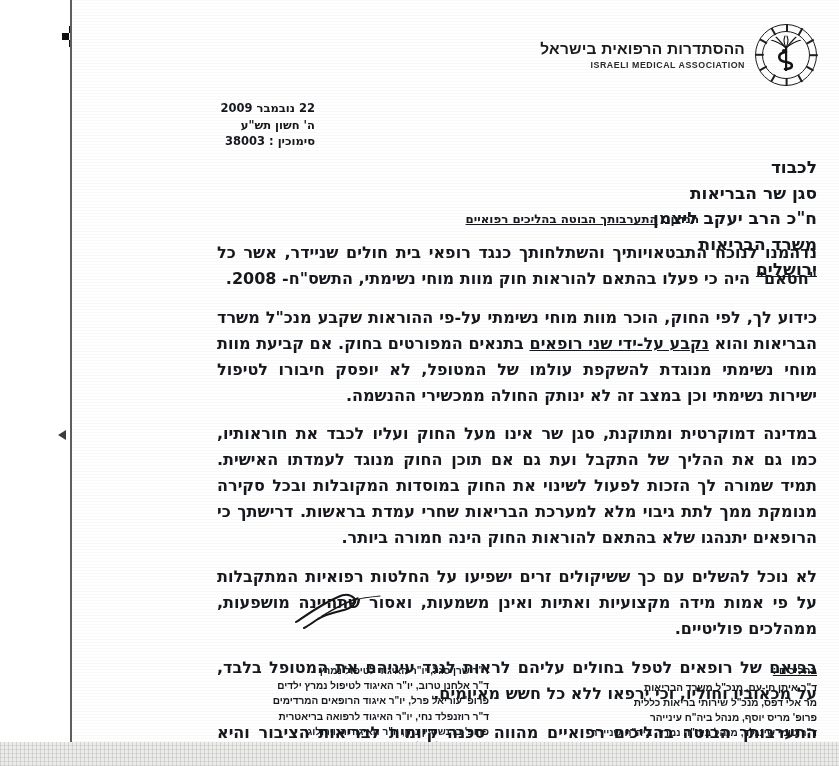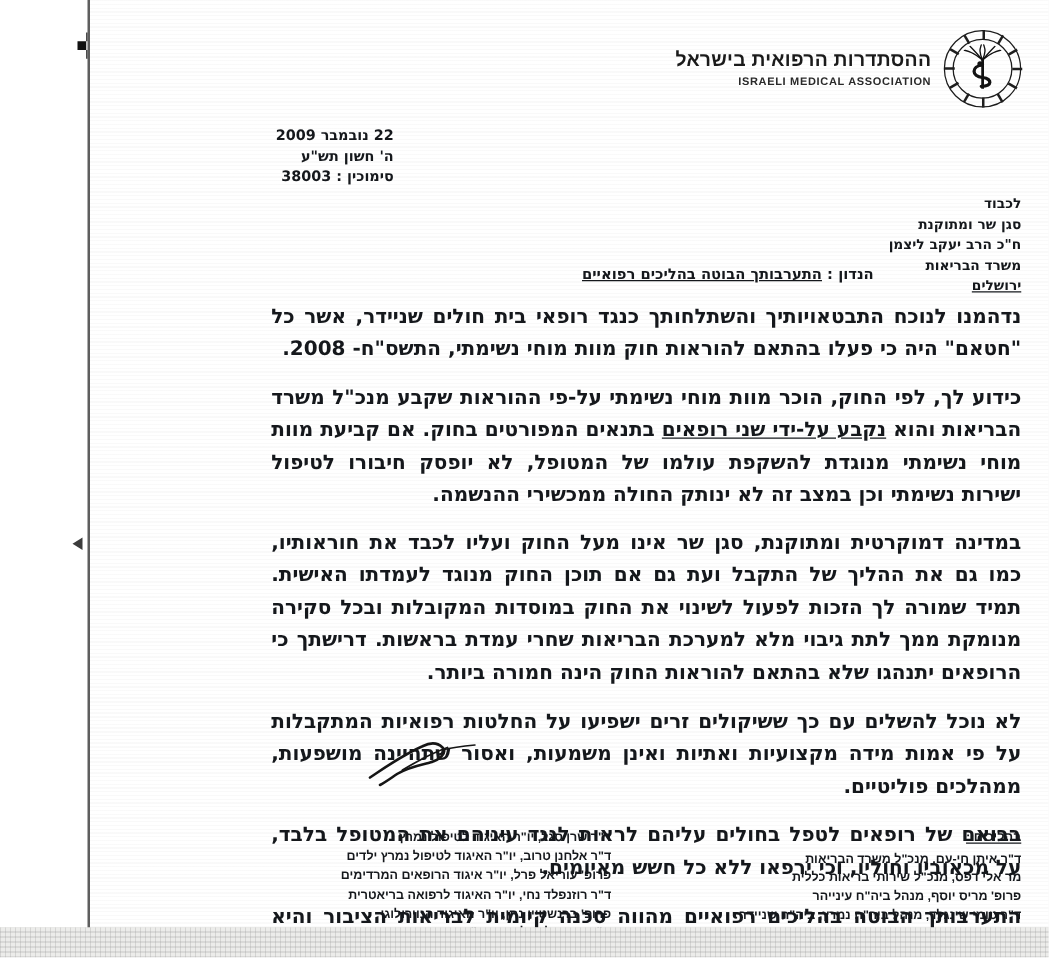--- a/index.html
+++ b/index.html
@@ -168,21 +168,21 @@
     direction: rtl;
   }
   #meta-block .meta-date {
   }
 
   #addressee-block {
     position: absolute;
     right: 22px;
     top: 155px;
     text-align: right;
-    font-size: 11px;
+    font-size: 17px;
     line-height: 1.5;
     font-weight: bold;
     direction: rtl;
   }
   #addressee-block .addr-city {
     text-decoration: underline;
   }
 
   #subject-line {
     position: absolute;
@@ -334,21 +334,21 @@
     </div>
 
     <div id="meta-block" class="doc-text">
       <div class="meta-date">22 נובמבר 2009</div>
       <div>ה' חשון תש"ע</div>
       <div>סימוכין : 38003</div>
     </div>
 
     <div id="addressee-block" class="doc-text">
       <div>לכבוד</div>
-      <div>סגן שר ומתוקנת</div>
+      <div>סגן שר הבריאות</div>
       <div>ח"כ הרב יעקב ליצמן</div>
       <div>משרד הבריאות</div>
       <div class="addr-city">ירושלים</div>
     </div>
 
     <div id="subject-line" class="doc-text">
       <span class="subject-label">הנדון :</span>
       <span class="subject-value">התערבותך הבוטה בהליכים רפואיים</span>
     </div>
 

